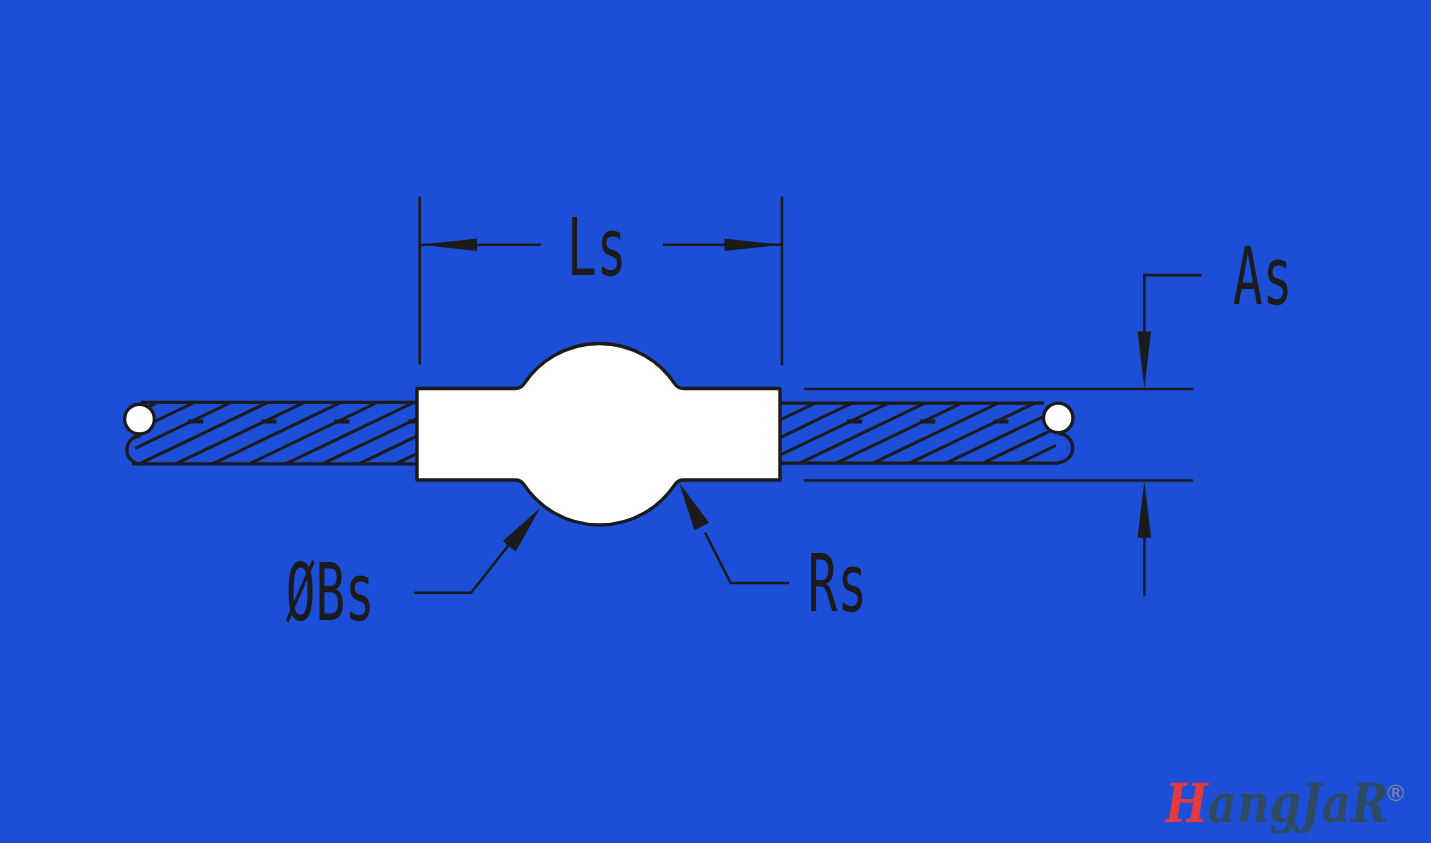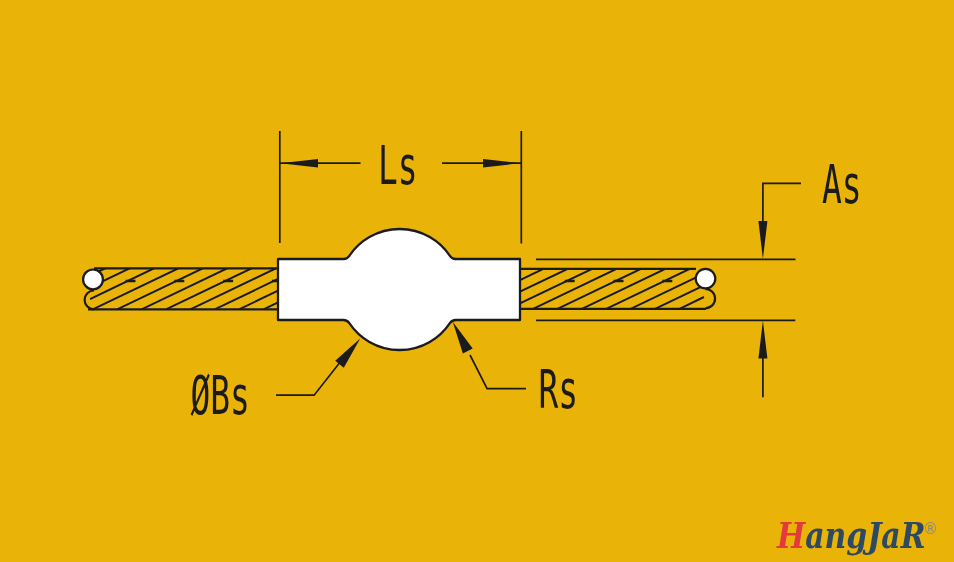--- a/index.html
+++ b/index.html
@@ -1,20 +1,20 @@
 <!DOCTYPE html>
 <html><head>
 <meta charset="utf-8">
 <style>
   html, body { margin: 0; padding: 0; background: #ffffff; }
   .canvas {
     position: relative;
     width: 954px;
     height: 562px;
-    background: #eab308;
+    background: #1d4ed8;
     overflow: hidden;
     font-family: "DejaVu Sans", sans-serif;
   }
   svg { display: block; }
   .dim-label {
     font-family: "DejaVu Sans Mono", monospace;
     font-weight: 400;
     font-size: 53px;
     fill: #1b1b1b;
   }

